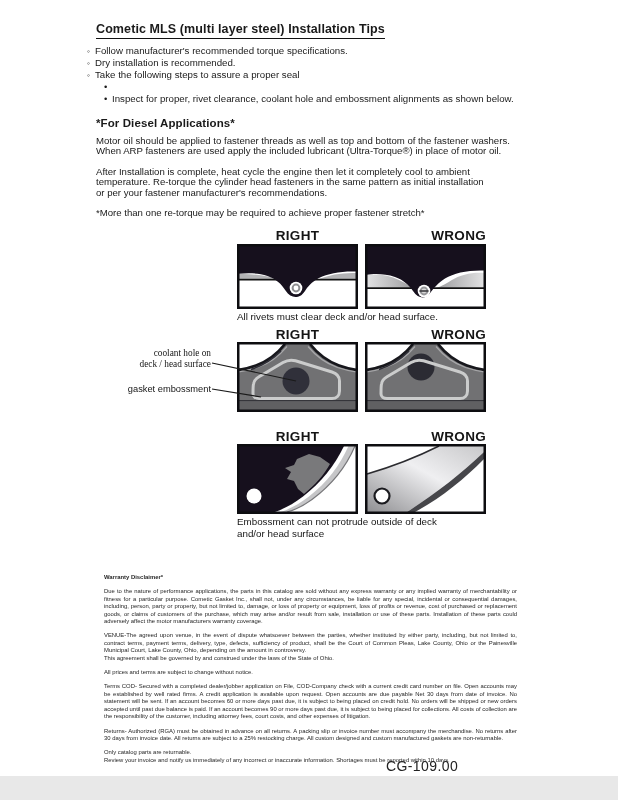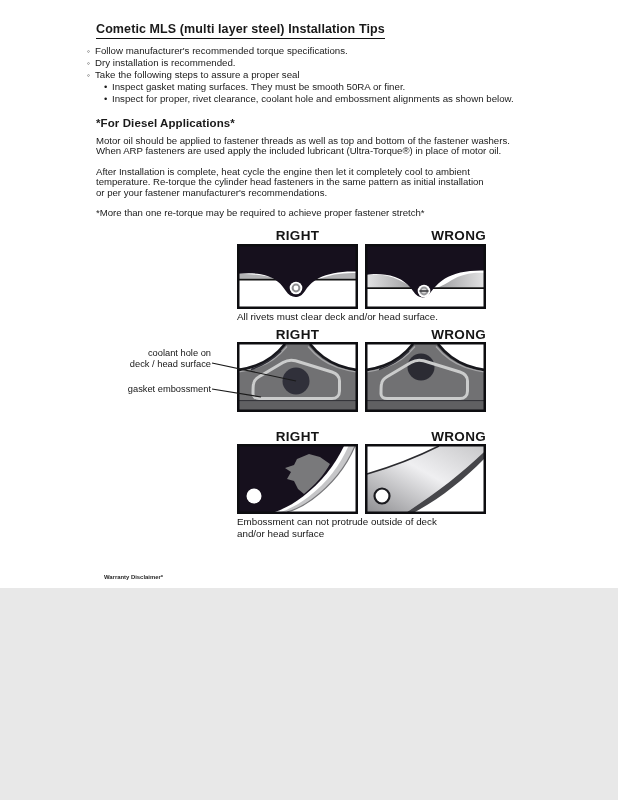--- a/index.html
+++ b/index.html
@@ -1,17 +1,17 @@
 <!DOCTYPE html>
 <html><head>
 <meta charset="utf-8">
 <style>
   html,body{margin:0;padding:0;background:#e8e8e8;}
   .page{
-    position:relative;width:618px;height:588px;margin:0 auto;
+    position:relative;width:618px;height:776px;margin:0 auto;
     background:#ffffff;overflow:hidden;
     font-family:"Liberation Sans","DejaVu Sans",sans-serif;
     color:#1a1a1a;
     -webkit-font-smoothing:antialiased;
   }
   .abs{position:absolute;}
   .pre{white-space:pre-line;}
 
   
   .title{
@@ -33,21 +33,21 @@
   .lab-l{left:237px;} .lab-r{left:365px;text-align:right;}
   .row1-lab{top:228px;} .row2-lab{top:327px;} .row3-lab{top:429px;}
   .panel{width:121px;height:65px;display:block;}
   .panel.tall{height:70px;}
   .pan-l{left:237px;} .pan-r{left:365px;}
   .row1-pan{top:244px;} .row2-pan{top:342px;} .row3-pan{top:444px;}
   .caption{left:237px;font-size:9.8px;line-height:12px;color:#151515;}
   .cap1{top:311px;} .cap2{top:414px;} .cap3{top:516px;}
 
   .ann{left:99px;width:112px;text-align:right;font-size:9.3px;line-height:11px;color:#151515;}
-  .ann1{top:348px;} .ann2{top:384px;}
+  .ann1{top:348px;font-family:Liberation Serif, serif;} .ann2{top:384px;}
   .leader{left:118px;top:344px;}
 
   
   .legal{left:104px;top:574px;width:413px;font-size:5.9px;line-height:7.4px;color:#262626;}
   .legal .lp{margin:0 0 7px 0;text-align:justify;white-space:pre-line;}
   .legal .lh{font-weight:bold;margin:0 0 7px 0;}
 
   .pageno{left:386px;top:758px;font-size:14px;letter-spacing:.4px;color:#222;}
 </style>
 </head>
@@ -65,21 +65,20 @@
     <div class="b-row">
       <span class="mk">◦</span>
       <span>Dry installation is recommended.</span>
     </div>
     <div class="b-row">
       <span class="mk">◦</span>
       <span>Take the following steps to assure a proper seal</span>
     </div>
     <div class="b-row ind">
       <span class="mk">•</span>
-      <span>Inspect gasket mating surfaces.  They must be smooth 50RA or finer.</span>
     </div>
     <div class="b-row ind">
       <span class="mk">•</span>
       <span>Inspect for proper, rivet clearance, coolant hole and embossment alignments as shown below.</span>
     </div>
   </div>
 
   <div class="abs diesel-h">*For Diesel Applications*</div>
   <div class="abs para pre p1">Motor oil should be applied to fastener threads as well as top and bottom of the fastener washers.
 When ARP fasteners are used apply the included lubricant (Ultra-Torque®) in place of motor oil.</div>

